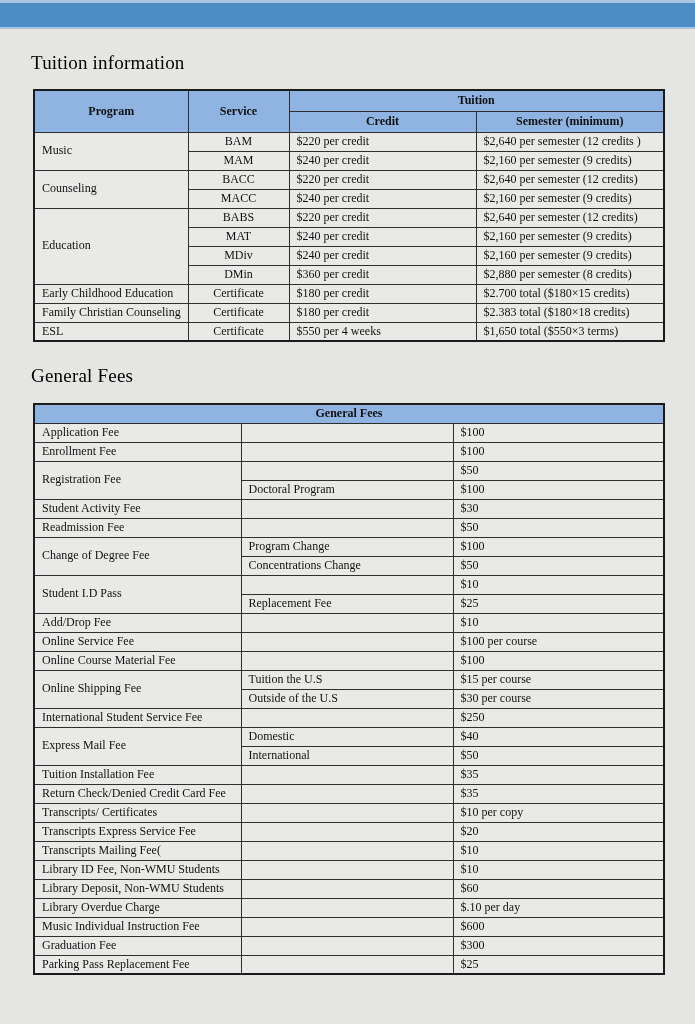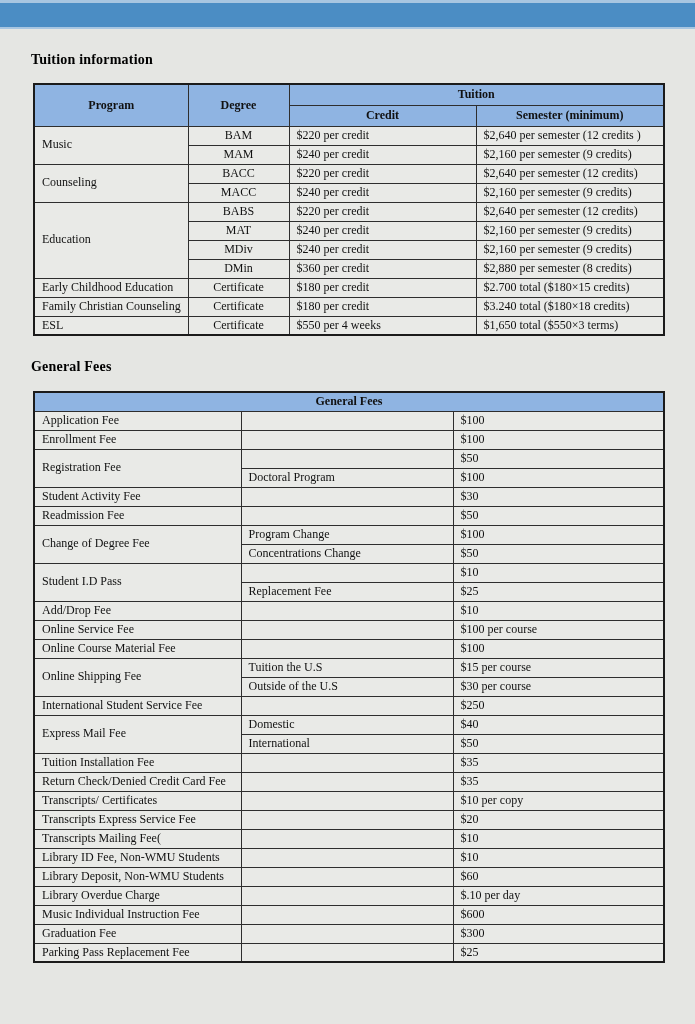--- a/index.html
+++ b/index.html
@@ -12,22 +12,22 @@
     color: #111;
     overflow: hidden;
   }
   .topbar {
     height: 29px;
     background: var(--bar-blue, #4b8dc4);
     border-top: 3px solid var(--bar-edge, #a8c6e1);
     border-bottom: 2px solid var(--bar-edge, #a8c6e1);
   }
   .section-title {
-    font-size: 14px;
-    font-weight: bold;
+    font-size: 19px;
+    font-weight: normal;
     color: #000;
     letter-spacing: 0.2px;
   }
   #tuition-title { margin: 23px 0 15px 31px; }
   #fees-title    { margin: 23px 0 16px 31px; }
 
   table {
     border-collapse: collapse;
     table-layout: fixed;
     margin-left: 33px;
@@ -65,21 +65,21 @@
 <table>
   <colgroup>
     <col style="width:154px">
       <col style="width:101px">
       <col style="width:187px">
       <col style="width:188px">
   </colgroup>
   <tbody id="tuition-body">
     <tr>
       <th rowspan="2">Program</th>
-      <th rowspan="2">Degree</th>
+      <th rowspan="2">Service</th>
       <th colspan="2">Tuition</th>
     </tr>
     <tr>
       <th>Credit</th>
       <th>Semester (minimum)</th>
     </tr>
   <tr>
         <td rowspan="2" class="left">Music</td>
         <td class="center">BAM</td>
         <td class="left">$220 per credit</td>
@@ -125,21 +125,21 @@
       <tr>
         <td class="left">Early Childhood Education</td>
         <td class="center">Certificate</td>
         <td class="left">$180 per credit</td>
         <td class="left">$2.700 total ($180×15 credits)</td>
       </tr>
       <tr>
         <td class="left">Family Christian Counseling</td>
         <td class="center">Certificate</td>
         <td class="left">$180 per credit</td>
-        <td class="left">$3.240 total ($180×18 credits)</td>
+        <td class="left">$2.383 total ($180×18 credits)</td>
       </tr>
       <tr>
         <td class="left">ESL</td>
         <td class="center">Certificate</td>
         <td class="left">$550 per 4 weeks</td>
         <td class="left">$1,650 total ($550×3 terms)</td>
       </tr>
     </tbody>
 </table>
 

